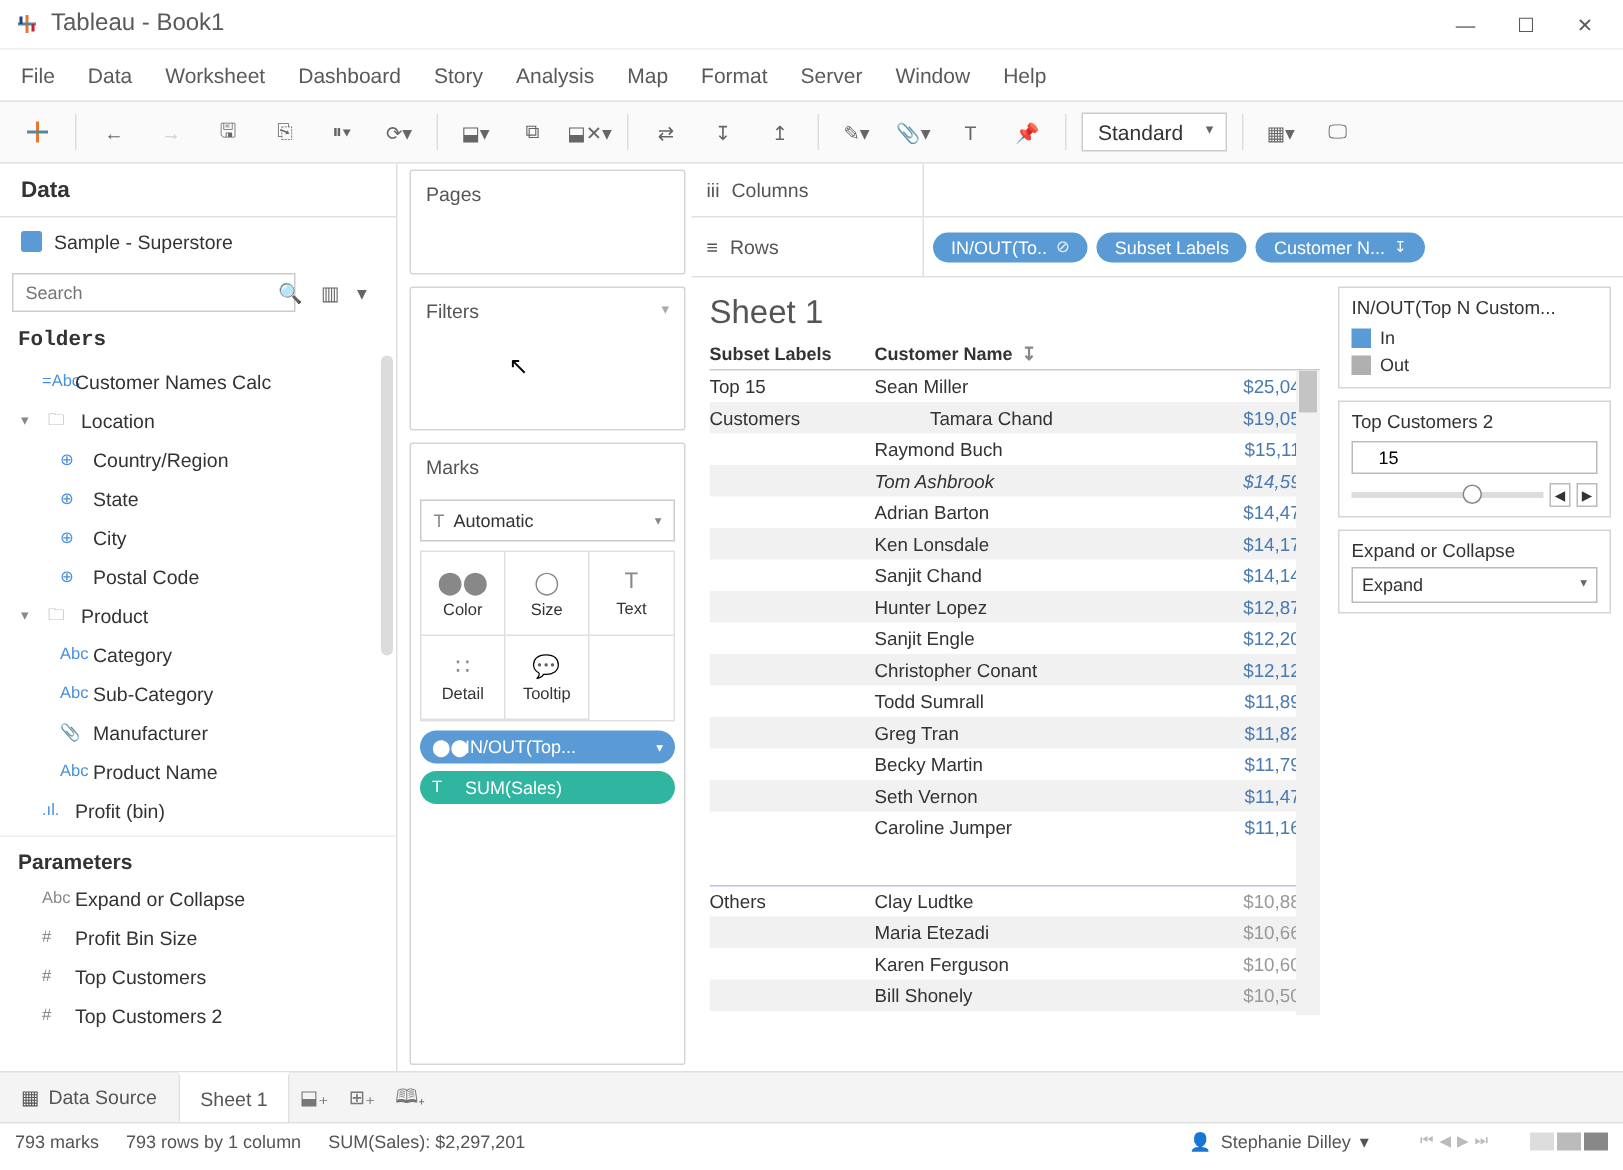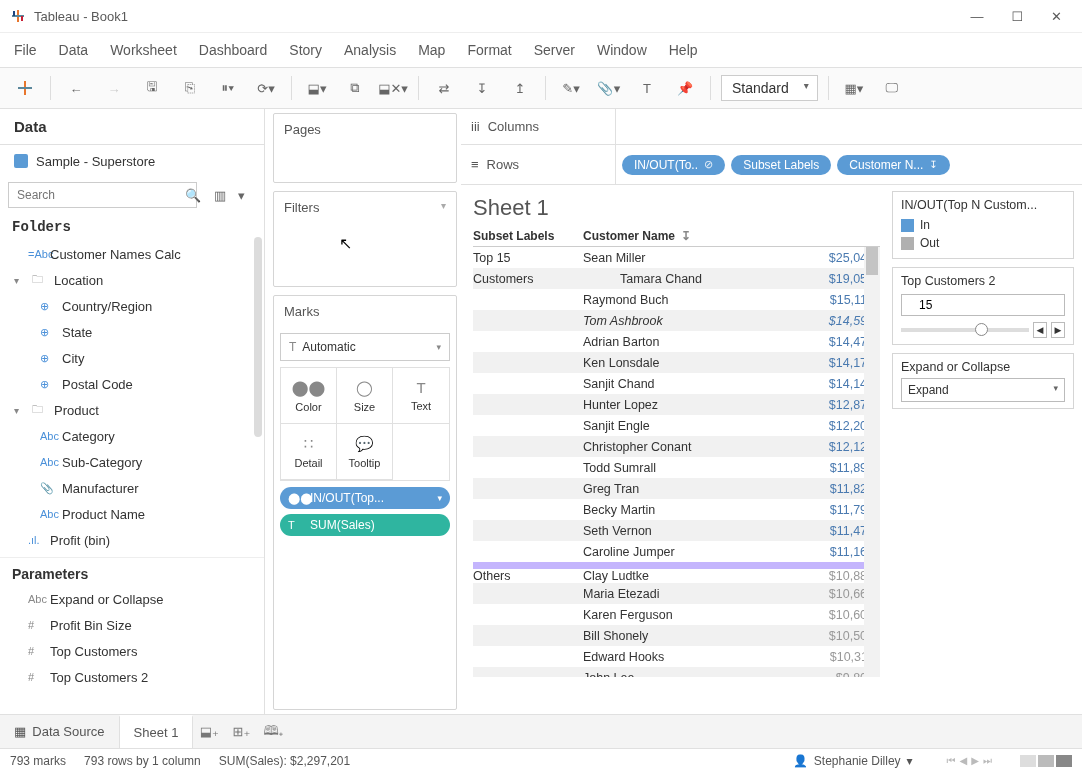--- a/index.html
+++ b/index.html
@@ -1,21 +1,21 @@
 <!DOCTYPE html>
 <html><head>
 <meta charset="utf-8">
 <style>
 * { box-sizing: border-box; margin: 0; padding: 0; font-family: "Segoe UI", Arial, sans-serif; }
 body { background: #fff; font-size: 13px; color: #333; width: 1082px; height: 780px; overflow: hidden; position: relative; }
 
 
 .titlebar { height: 33px; display: flex; align-items: center; padding: 0 10px; border-bottom: 1px solid #eee; }
 .titlebar .logo { width: 16px; height: 16px; margin-right: 8px; }
-.titlebar .title { color: #5a5a5a; font-size: 13px; }
+.titlebar .title { color: #5a5a5a; font-size: 16px; }
 .titlebar .win-controls { margin-left: auto; display: flex; gap: 28px; padding-right: 10px; }
 .titlebar .win-controls span { color: #5a5a5a; cursor: pointer; }
 
 
 .menubar { height: 34px; display: flex; align-items: center; padding: 0 14px; gap: 22px; color: #5a5a5a; font-size: 14px; }
 .menubar span { cursor: pointer; }
 
 
 .toolbar { height: 42px; border-top: 1px solid #e0e0e0; border-bottom: 1px solid #e0e0e0; display: flex; align-items: center; padding: 0 10px; gap: 8px; background: #fafafa; }
 .toolbar .tb-btn { width: 30px; height: 30px; display: flex; align-items: center; justify-content: center; color: #666; cursor: pointer; }
@@ -94,21 +94,21 @@
 .tbl-head .c2 { flex: 1; display: flex; gap: 6px; align-items: center; }
 .tbl-head .c3 { width: 80px; }
 .tbl-body { position: relative; height: 430px; overflow: hidden; }
 .tbl-scroll { position: absolute; right: 0px; top: 0; width: 16px; height: 100%; background: #f2f2f2; }
 .tbl-scroll .thumb { position: absolute; top: 0; width: 12px; left: 2px; height: 28px; background: #c4c4c4; }
 .trow { display: flex; font-size: 12.5px; height: 21px; align-items: center; }
 .trow .c1 { width: 110px; color: #333; }
 .trow .c2 { flex: 1; color: #333; }
 .trow .c3 { width: 78px; text-align: right; color: #4a7ab0; padding-right: 6px; }
 .trow.others .c3 { color: #999; }
-.trow.sep { border-top: 7px solid #c4b5fd; }
+.trow.sep { border-top: 1px solid #c4b5fd; margin-top: 28px; }
 
 
 .controls { width: 198px; padding: 6px 8px; display: flex; flex-direction: column; gap: 8px; }
 .ctl-block { border: 1px solid #d5d5d5; padding: 6px 8px; }
 .ctl-title { font-size: 12.5px; margin-bottom: 4px; overflow: hidden; white-space: nowrap; text-overflow: ellipsis; }
 .legend-item { display: flex; align-items: center; gap: 6px; font-size: 12px; padding: 2px 0; }
 .legend-item .sw { width: 13px; height: 13px; }
 .ctl-input { width: 100%; border: 1px solid #bbb; padding: 3px 17px; font-size: 12px; margin-top: 2px; }
 .slider-row { display: flex; align-items: center; gap: 4px; margin-top: 6px; }
 .slider { flex: 1; height: 4px; background: #ddd; position: relative; }

